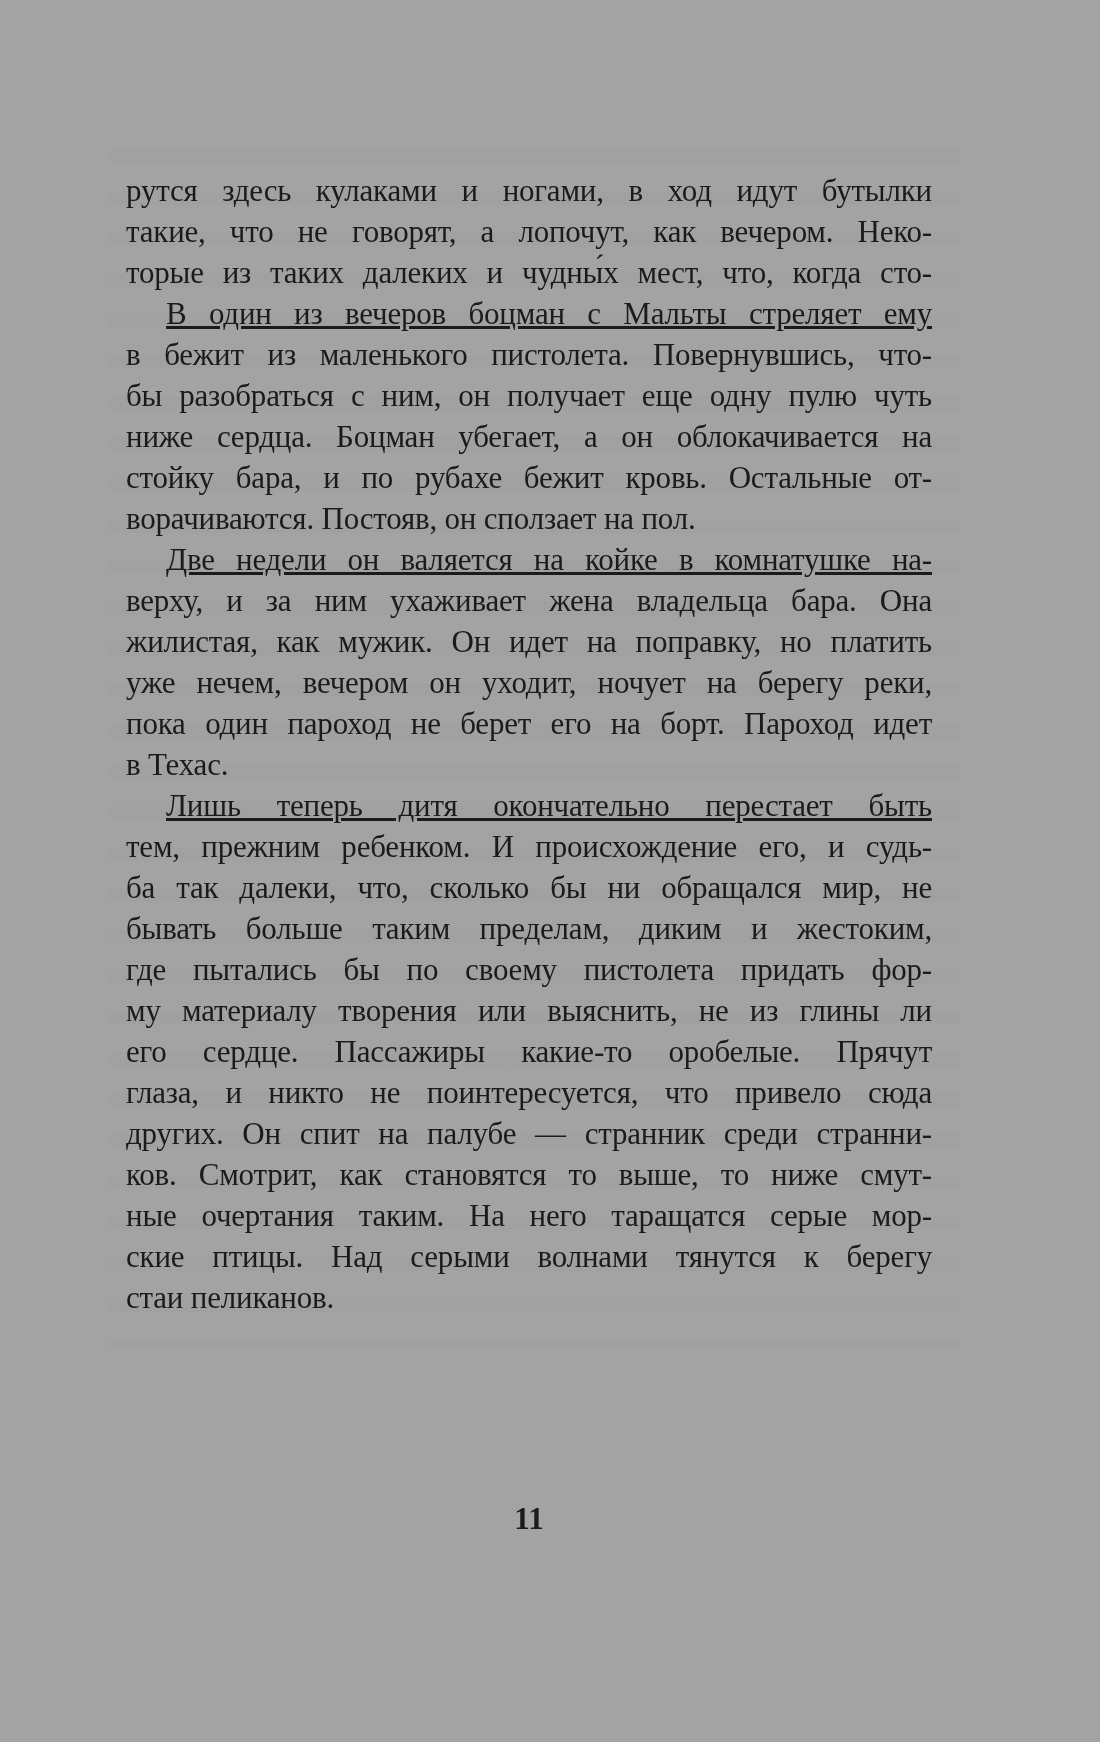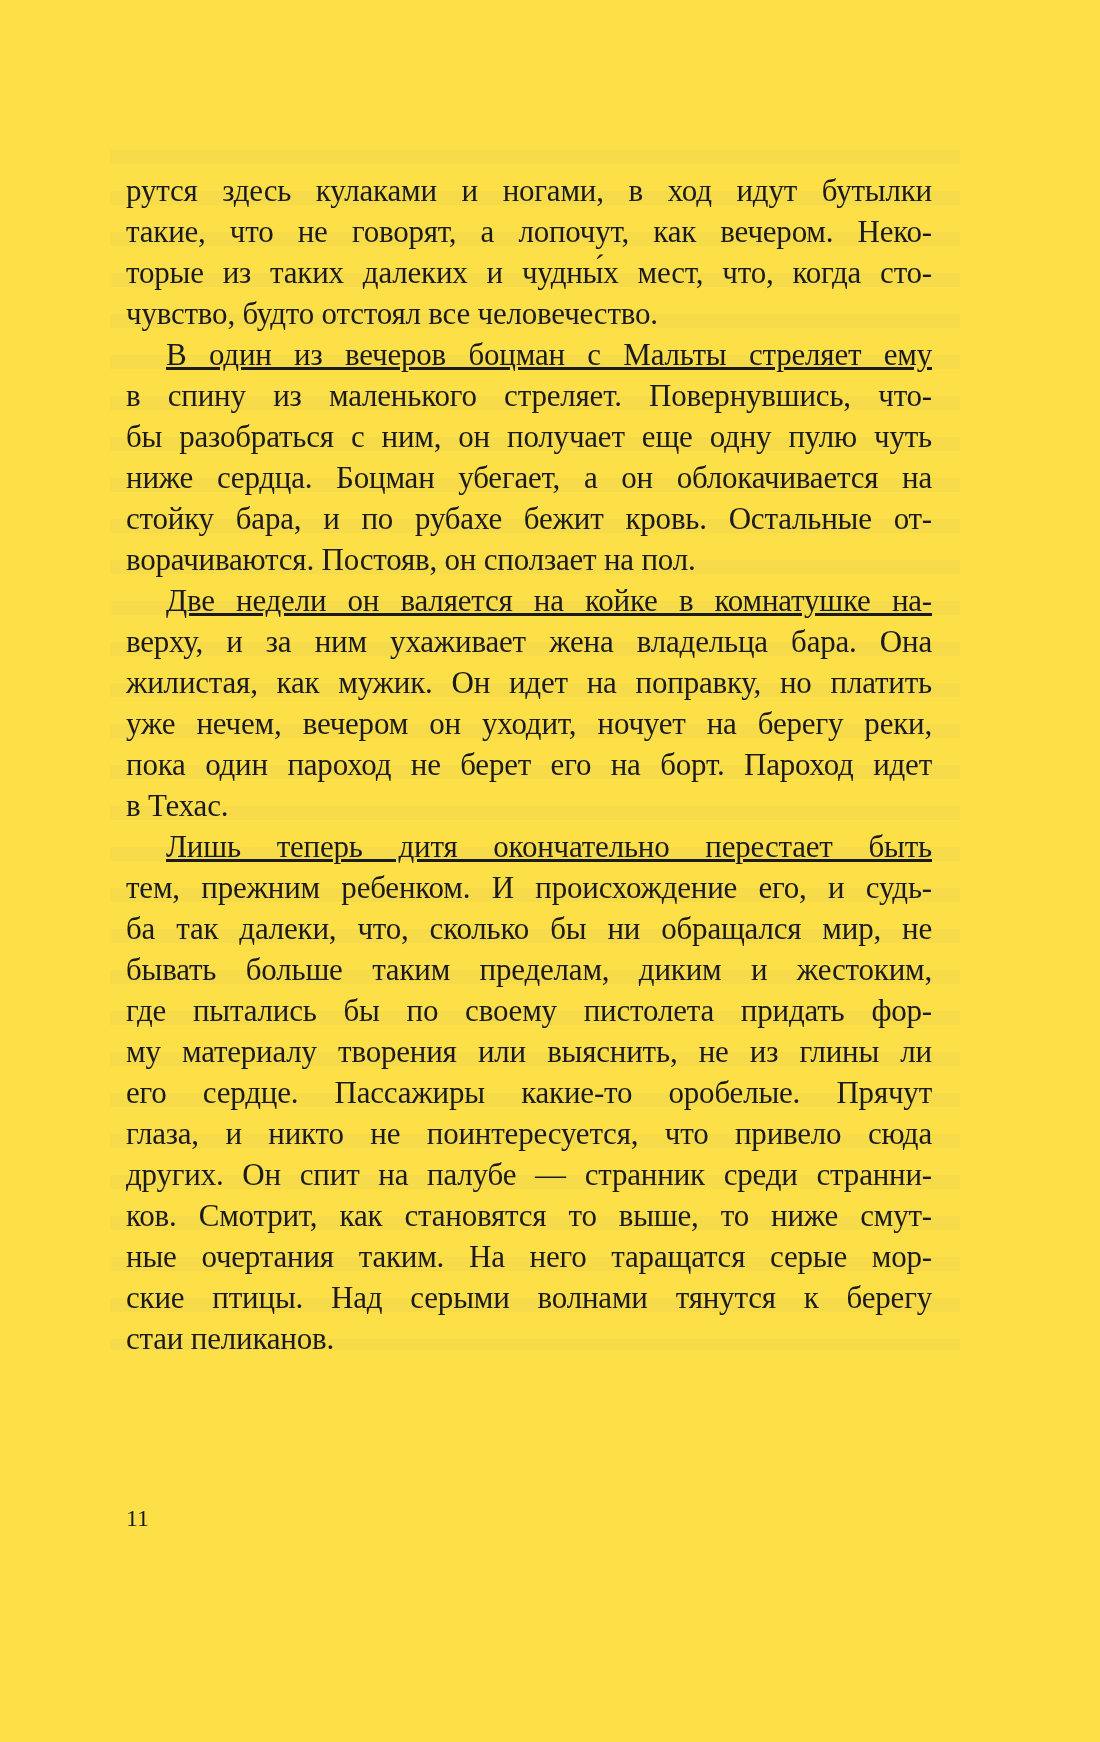--- a/index.html
+++ b/index.html
@@ -4,21 +4,21 @@
 <style>
   html, body {
     margin: 0;
     padding: 0;
     background: #ffffff;
   }
   .page {
     position: relative;
     width: 1100px;
     height: 1742px;
-    background: #fde047;
+    background: #a3a3a3;
     font-family: "Liberation Serif", "DejaVu Serif", serif;
     color: #1b1b1d;
     overflow: hidden;
   }
   
   .scan-texture {
     position: absolute;
     left: 110px;
     top: 150px;
     width: 850px;
@@ -55,40 +55,41 @@
   }
   .line.indent {
     text-indent: 40px;
     text-decoration: underline;
   }
   .page-number {
     position: absolute;
     left: 126px;
     top: 1498px;
     width: 806px;
-    font-size: 24px;
+    text-align: center;
+    font-size: 31px;
     line-height: 41px;
     color: #1b1b1d;
+    font-weight: bold;
   }
 </style>
 </head>
 <body>
 
 <div class="page">
   <div class="scan-texture"></div>
   <div class="text-block">
       <div class="paragraph">
         <div class="line">рутся здесь кулаками и ногами, в ход идут бутылки</div>
         <div class="line">такие, что не говорят, а лопочут, как вечером. Неко-</div>
         <div class="line">торые из таких далеких и чудны́х мест, что, когда сто-</div>
-        <div class="line last">чувство, будто отстоял все человечество.</div>
       </div>
       <div class="paragraph">
         <div class="line indent">В один из вечеров боцман с Мальты стреляет ему</div>
-        <div class="line">в спину из маленького стреляет. Повернувшись, что-</div>
+        <div class="line">в бежит из маленького пистолета. Повернувшись, что-</div>
         <div class="line">бы разобраться с ним, он получает еще одну пулю чуть</div>
         <div class="line">ниже сердца. Боцман убегает, а он облокачивается на</div>
         <div class="line">стойку бара, и по рубахе бежит кровь. Остальные от-</div>
         <div class="line last">ворачиваются. Постояв, он сползает на пол.</div>
       </div>
       <div class="paragraph">
         <div class="line indent">Две недели он валяется на койке в комнатушке на-</div>
         <div class="line">верху, и за ним ухаживает жена владельца бара. Она</div>
         <div class="line">жилистая, как мужик. Он идет на поправку, но платить</div>
         <div class="line">уже нечем, вечером он уходит, ночует на берегу реки,</div>

